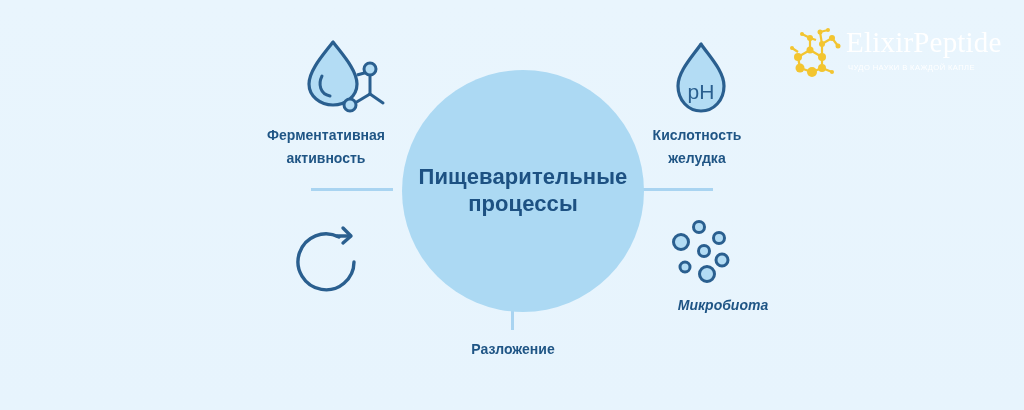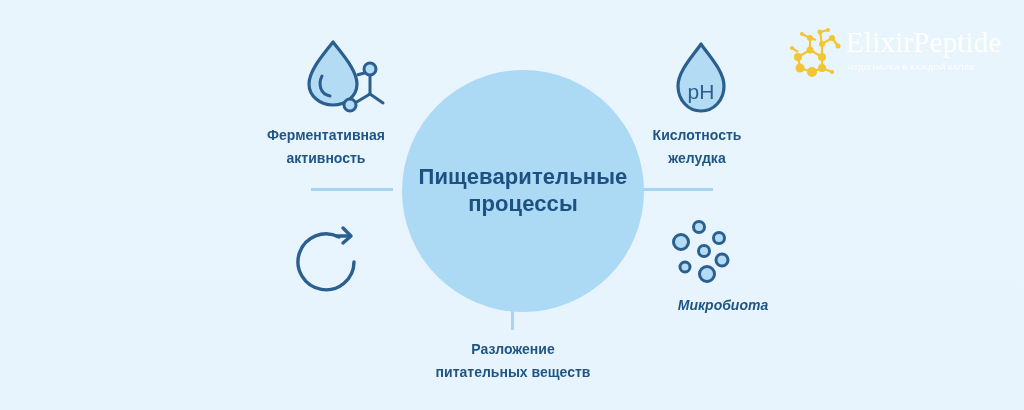--- a/index.html
+++ b/index.html
@@ -99,21 +99,20 @@
       <circle cx="43" cy="56" r="7.5"></circle>
     </g>
   </svg>
 
   <div class="label" style="left:723px; top:294px;font-style:italic;">
     <div>Микробиота</div>
   </div>
 
   <div class="label" style="left:513px; top:338px;">
     <div>Разложение</div>
-    <div>питательных веществ</div>
   </div>
 
   <div class="logo">
     <svg width="58" height="55" viewBox="0 0 58 55" style="position:absolute; left:0; top:0;">
       <g stroke="#f3c530" stroke-width="2.2" fill="none">
         <line x1="10" y1="33" x2="22" y2="26"></line>
         <line x1="22" y1="26" x2="34" y2="33"></line>
         <line x1="34" y1="33" x2="34" y2="20"></line>
         <line x1="34" y1="20" x2="44" y2="14"></line>
         <line x1="44" y1="14" x2="50" y2="22"></line>

